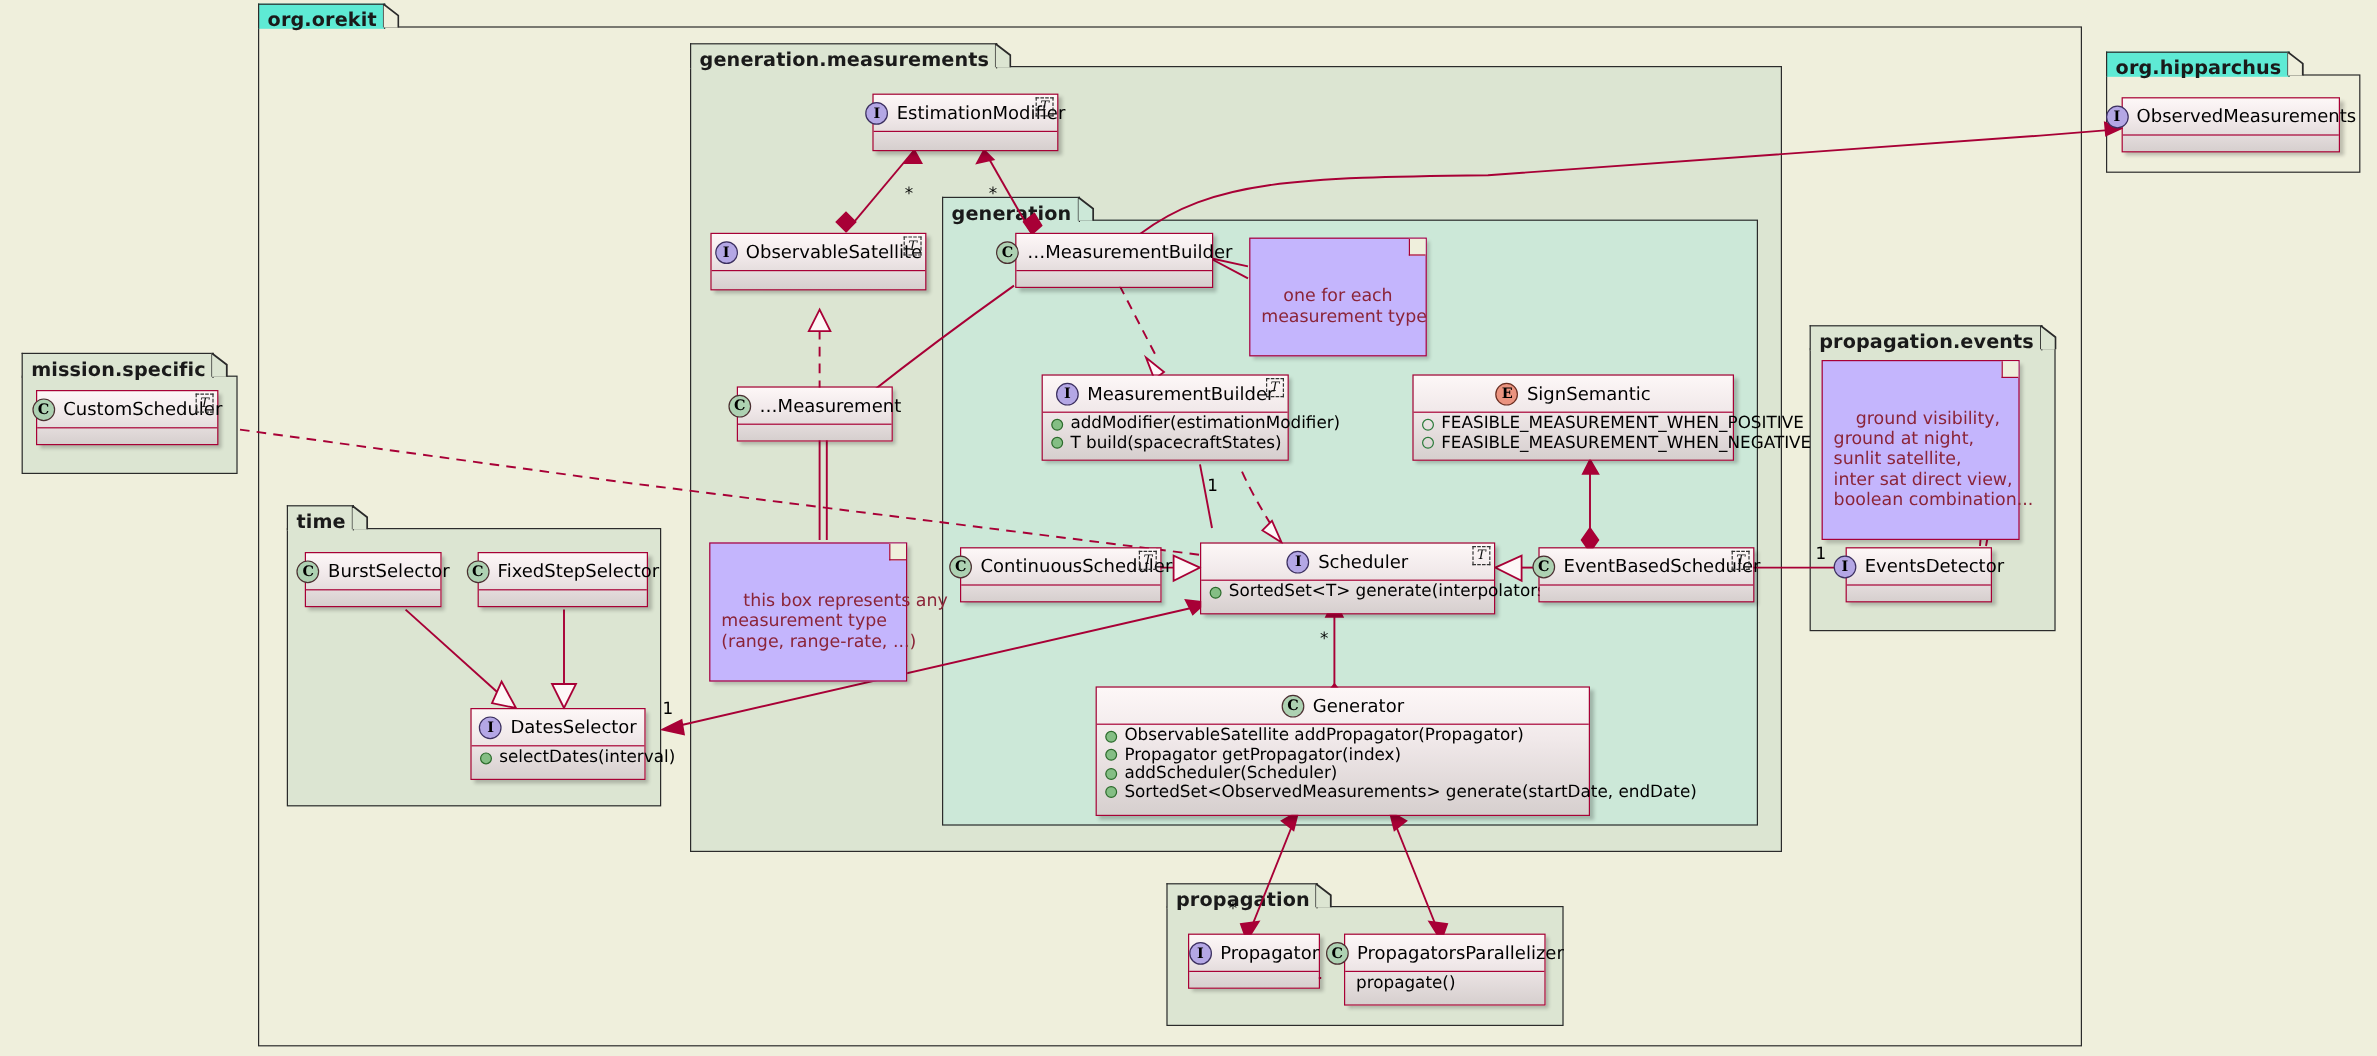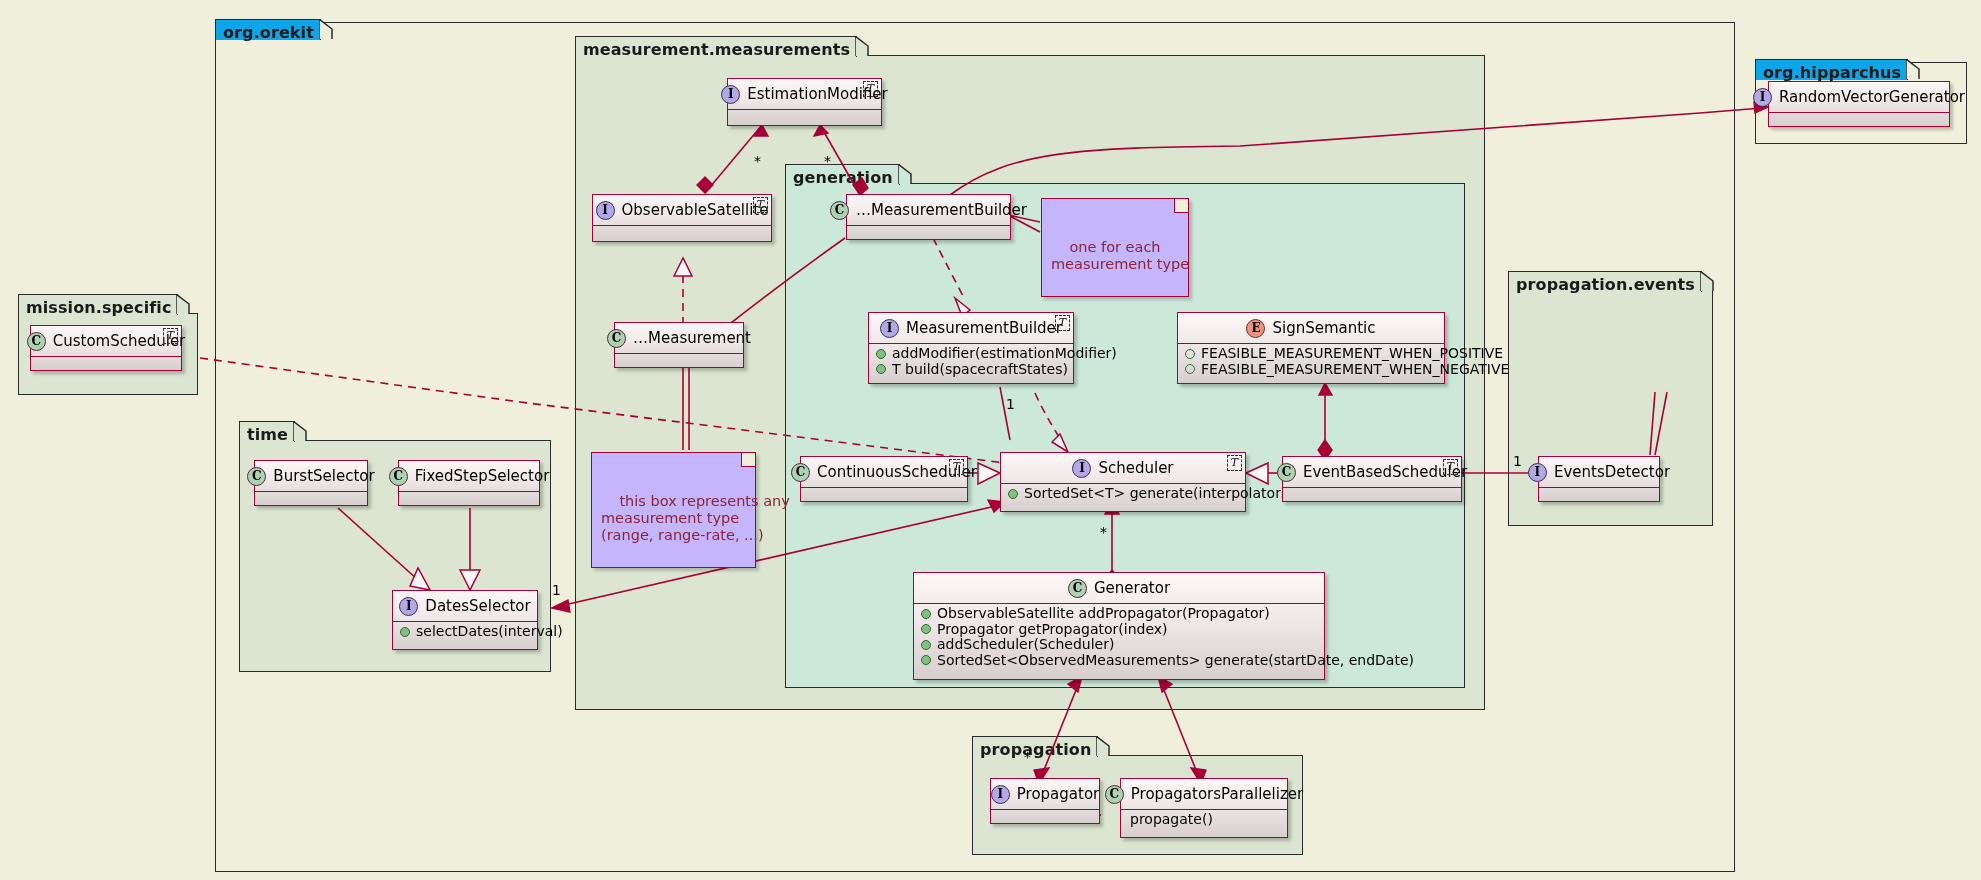--- a/index.html
+++ b/index.html
@@ -41,21 +41,21 @@
     position: absolute;
     right: -13px;
     top: -1.5px;
     width: 14px;
     height: 100%;
     overflow: hidden;
   }
   .pkg-tab .corner svg { display:block; }
 
   .pkg.beige { background: #EFEFDC; }
-  .pkg-tab.beige { background: #0ea5e9; margin-top: 16px; }
+  .pkg-tab.beige { background: #5eead4; }
 
   
   .cls {
     position: absolute;
     box-sizing: border-box;
     border: 1.4px solid #A80036;
     background: linear-gradient(180deg, #FDF7F7 0%, #F1E9EA 40%, #D6CFCE 100%);
     box-shadow: 3px 3px 3px rgba(0,0,0,0.22);
   }
   .cls-hdr {
@@ -181,21 +181,21 @@
     <span>org.orekit</span>
     <span class="corner">
       <svg width="14" height="23">
           <polygon points="0,0 13,10 13,23 0,23" fill="#EFEFDC" stroke="#2b2b2b" stroke-width="1.5"></polygon>
         </svg>
     </span>
   </div>
 
   <div class="pkg" style="left:575px; top:55px; width:910px; height:655px;"></div>
   <div class="pkg-tab" style="left:575px; top:36px; height:21px;">
-    <span>measurement.measurements</span>
+    <span>generation.measurements</span>
     <span class="corner">
       <svg width="14" height="23">
           <polygon points="0,0 13,10 13,23 0,23" fill="#DCE5D2" stroke="#2b2b2b" stroke-width="1.5"></polygon>
         </svg>
     </span>
   </div>
 
   <div class="pkg" style="left:785px; top:183px; width:680px; height:505px; background:#CCE8D8;"></div>
   <div class="pkg-tab" style="left:785px; top:164px; height:21px; background:#CCE8D8;">
     <span>generation</span>
@@ -567,33 +567,41 @@
     <div class="cls-body">
       <div class="mrow" style="padding-left:9px;text-align:right;">
         <span>propagate()</span>
       </div>
     </div>
   </div>
 
   <div class="cls" style="left:1768px; top:81px; width:182px; height:46px;">
     <div class="cls-hdr italic">
       <span class="stereo I">I</span>
-      <span class="cname">RandomVectorGenerator</span>
+      <span class="cname">ObservedMeasurements</span>
     </div>
     <div class="sep"></div>
     <div class="cls-body empty"></div>
   </div>
 
   <div class="note" style="left:1041px; top:198px; width:148px;">
     <span class="fold"></span>
     <span>one for each
 measurement type</span>
   </div>
 
   <div class="note" style="left:591px; top:452px; width:165px;">
     <span class="fold"></span>
     <span>this box represents any
 measurement type
 (range, range-rate, ...)</span>
   </div>
 
+  <div class="note" style="left:1518px; top:300px; width:165px;">
+    <span class="fold"></span>
+    <span>ground visibility,
+ground at night,
+sunlit satellite,
+inter sat direct view,
+boolean combination...</span>
+  </div>
 
 </div>
 
 </body></html>

